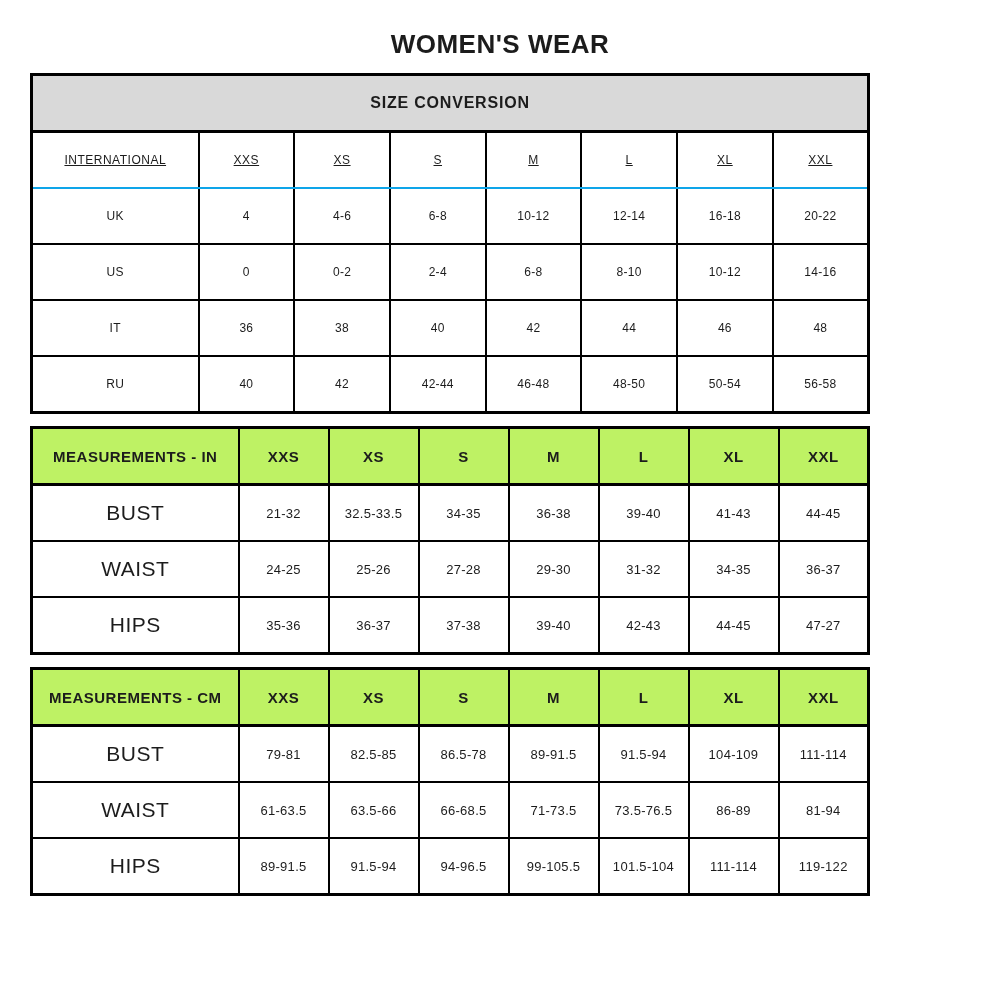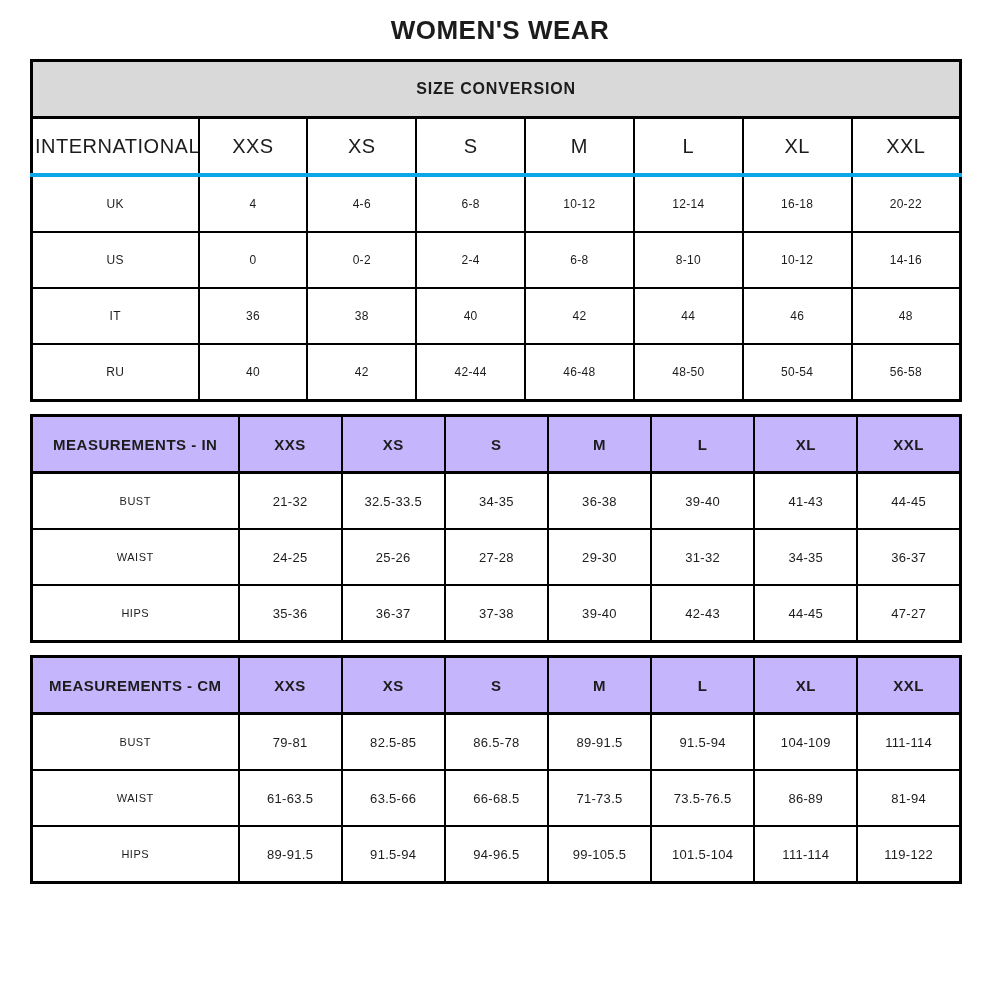--- a/index.html
+++ b/index.html
@@ -11,25 +11,25 @@
     font-family: "Liberation Sans", sans-serif;
     -webkit-font-smoothing: antialiased;
   }
   .page { padding: 0 30px; }
   .page-title {
     text-align: center;
     font-size: 26px;
     font-weight: 700;
     letter-spacing: 0.5px;
     margin: 0;
-    padding: 15px 0 13px 0;
+    padding: 29px 0 13px 0;
     color: #1c1c1c;
   }
   table {
-    width: 932px;
+    width: 840px;
     border-collapse: collapse;
     table-layout: fixed;
     border: 3px solid #000000;
     margin-bottom: 12px;
   }
   th, td {
     border: 2px solid #000000;
     text-align: center;
     vertical-align: middle;
     padding: 0 2px;
@@ -38,34 +38,34 @@
   }
   
   .conv col.label-col { width: 167px; }
   .conv .section-header th {
     background: #d9d9d9;
     font-size: 16px;
     font-weight: 700;
     letter-spacing: 0.8px;
     border-bottom: 3px solid #000;
   }
-  .conv .size-header td { font-size: 20px; font-weight: 500; letter-spacing: 0.5px; border-bottom: 4px solid #0ea5e9; }
+  .conv .size-header td { font-size: 12px; font-weight: 500; letter-spacing: 0.5px; border-bottom: 2px solid #0ea5e9; text-decoration: underline; }
   .conv .data-row td { font-size: 12px; font-weight: 400; letter-spacing: 0.3px; }
   
   .meas col.label-col { width: 207px; }
   .meas .section-header td {
-    background: #c4b5fd;
+    background: #bef264;
     font-size: 15px;
     font-weight: 700;
     letter-spacing: 0.5px;
     border-bottom: 3px solid #000;
     text-align: center;
   }
   .meas .data-row td { font-size: 13px; font-weight: 400; letter-spacing: 0.3px; }
-  .meas .data-row td.row-label { font-size: 11px; letter-spacing: 0.5px; }
+  .meas .data-row td.row-label { font-size: 21px; letter-spacing: 0.5px; }
 </style>
 </head>
 <body>
 
 <div class="page">
 
   <h1 class="page-title">WOMEN'S WEAR</h1>
 
   <table class="conv">
     <colgroup>

